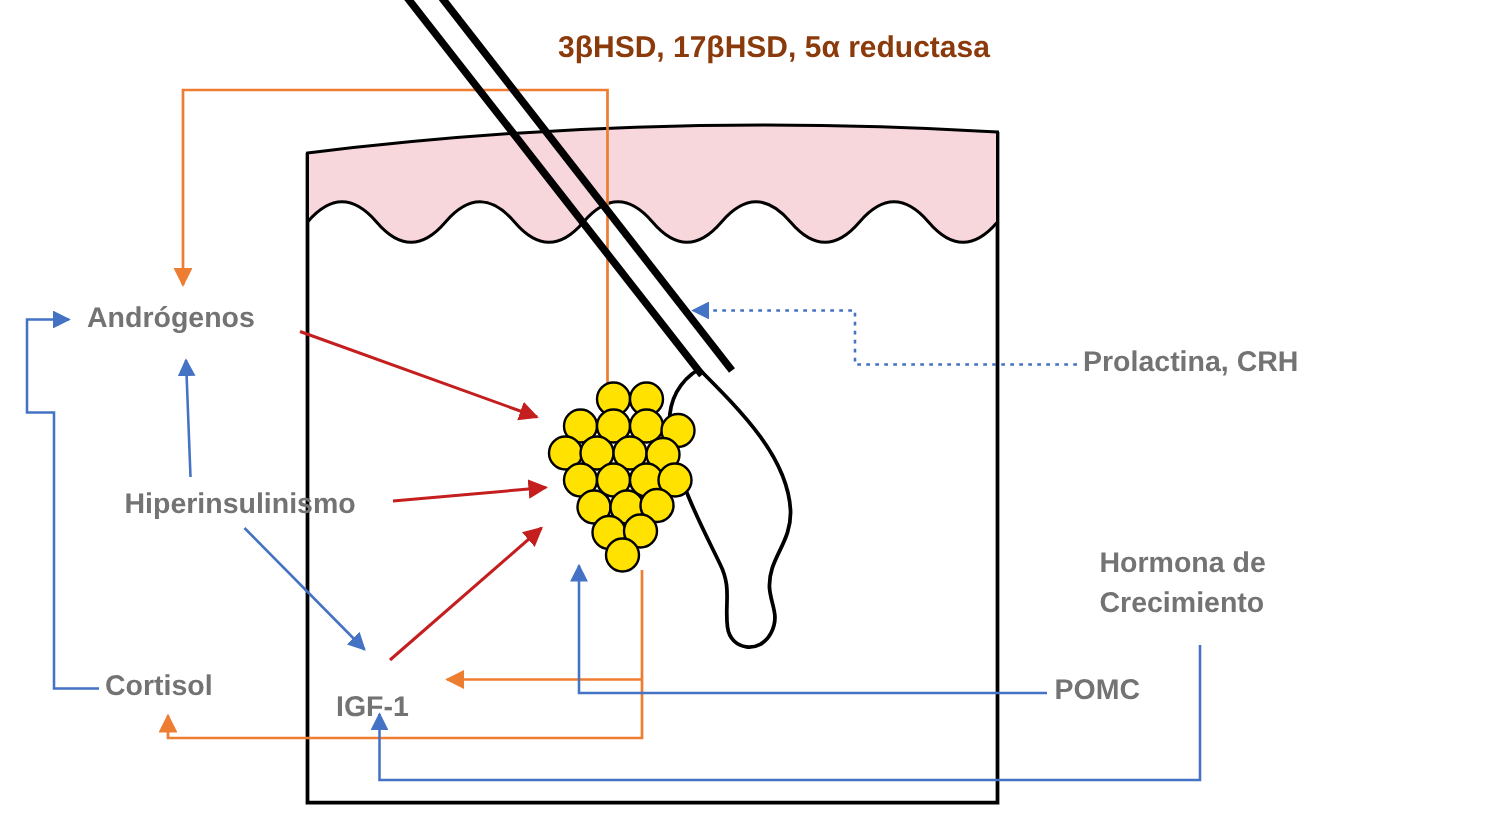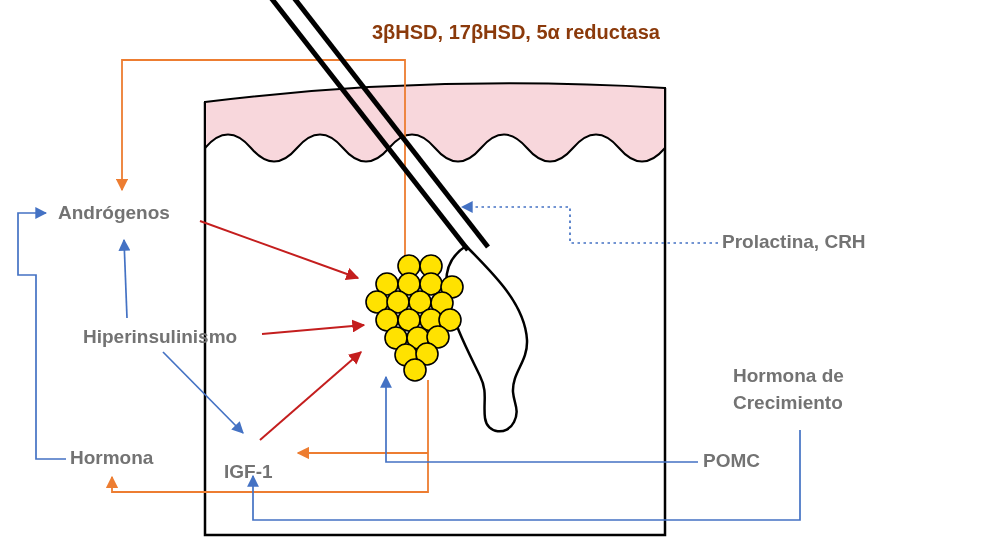--- a/index.html
+++ b/index.html
@@ -127,21 +127,21 @@
       <circle class="gland-cell" cx="415" cy="370" r="11"></circle>
     </g>
   </svg>
 
   <div class="lbl enzymes" style="left:352px;top:20px;">3βHSD, 17βHSD, 5α reductasa</div>
 
   <div class="lbl" style="left:58px;top:202px;">Andrógenos</div>
 
   <div class="lbl" style="left:63px;top:326px;margin-left:20px;">Hiperinsulinismo</div>
 
-  <div class="lbl" style="left:70px;top:447px;">Hormona</div>
+  <div class="lbl" style="left:70px;top:447px;">Cortisol</div>
 
   <div class="lbl" style="left:224px;top:461px;">IGF-1</div>
 
   <div class="lbl" style="left:722px;top:231px;text-align:right;">Prolactina, CRH</div>
 
   <div class="lbl hormona" style="left:733px;top:363px;">Hormona de
 Crecimiento</div>
 
   <div class="lbl" style="left:703px;top:450px;">POMC</div>
 

